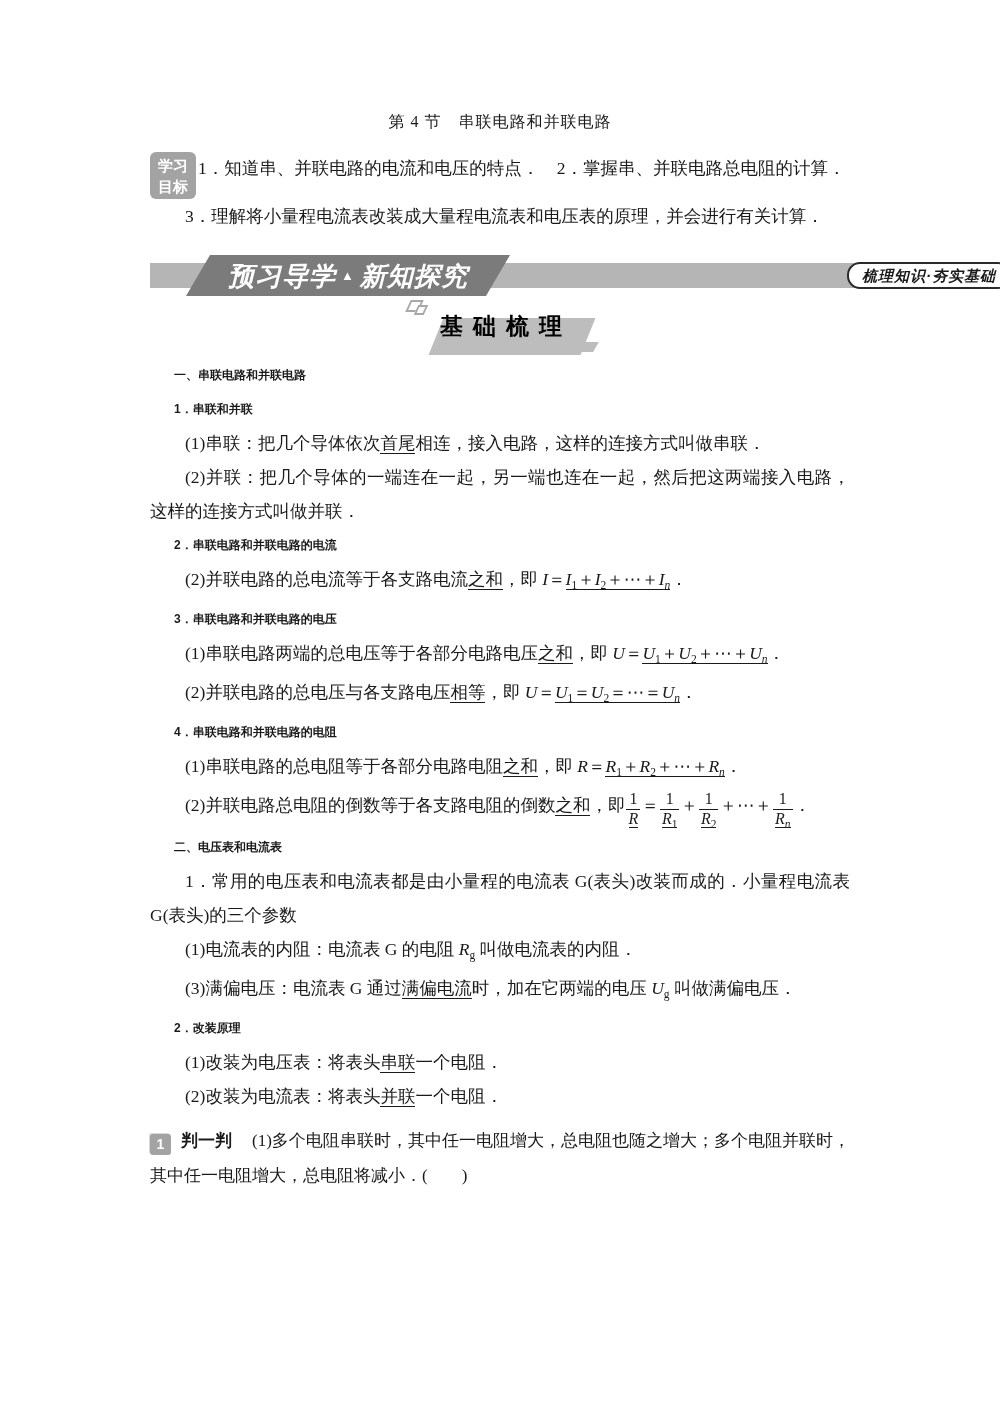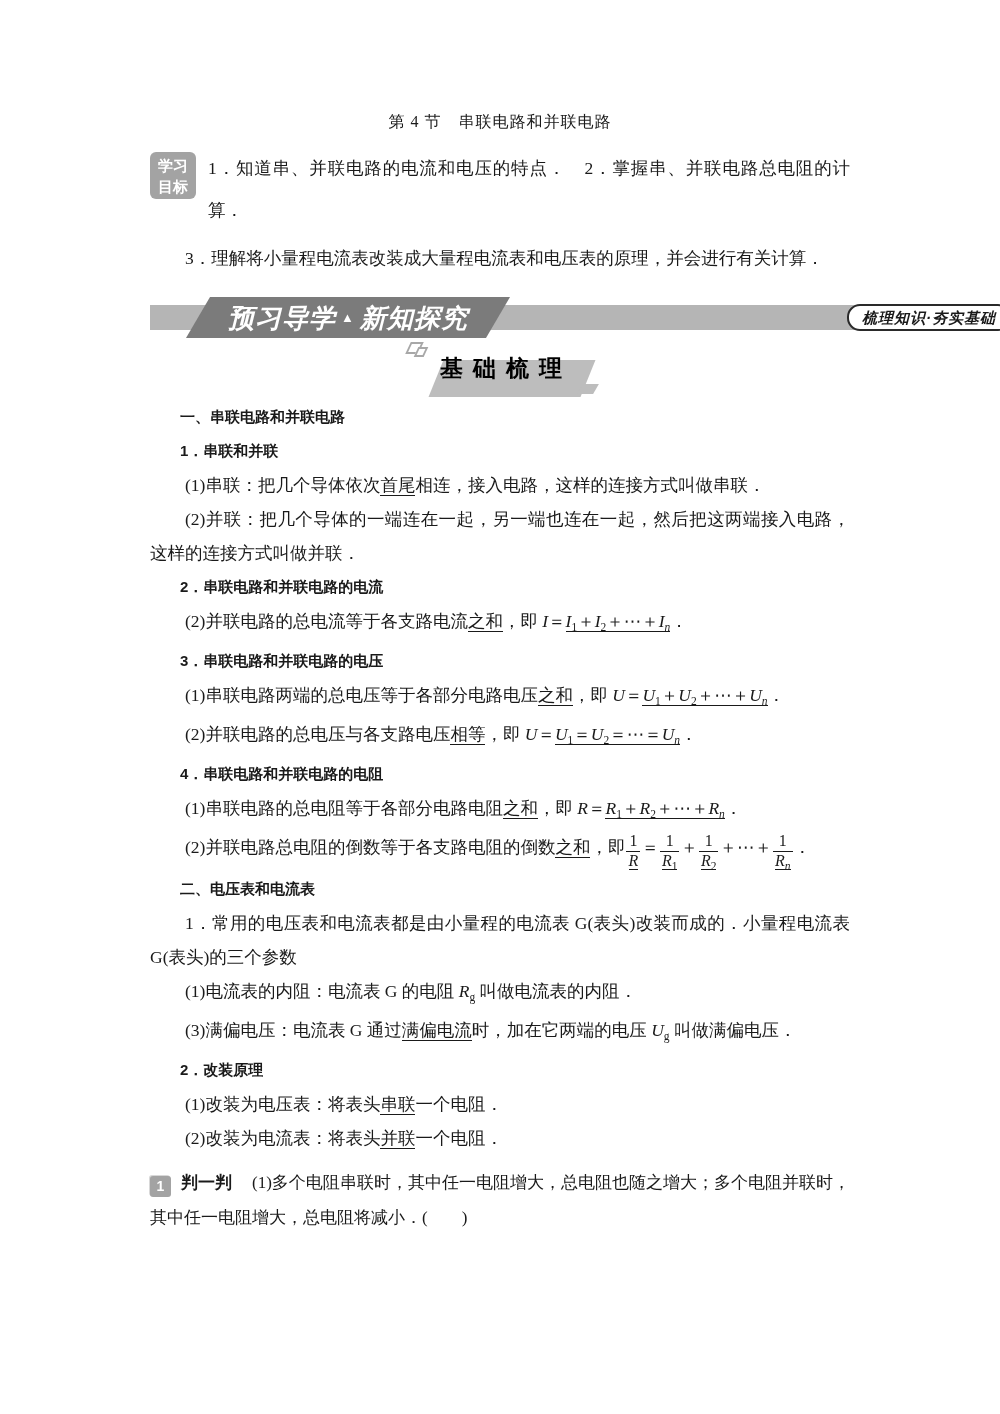--- a/index.html
+++ b/index.html
@@ -3,21 +3,21 @@
 <meta charset="utf-8">
 <style>
   html,body{margin:0;padding:0;background:#fff;}
   .page{position:relative;width:1000px;height:1414px;background:#fff;overflow:hidden;
         font-family:"Liberation Serif","DejaVu Serif",serif;color:#1a1a1a;}
   .content{width:700px;margin:0 auto;}
   .doc-title{padding-top:112px;text-align:center;font-size:16px;letter-spacing:1px;}
 
   
   .objectives{margin-top:14px;font-size:17.5px;line-height:42px;text-align:justify;}
-  .obj-badge{float:left;width:46px;height:47px;margin:5px 12px 0 0;background:var(--badge-gray,#a3a3a3);
+  .obj-badge{float:left;width:46px;height:47px;margin:5px 2px 0 0;background:var(--badge-gray,#a3a3a3);
              border-radius:6px;color:#fff;font-family:"Liberation Sans",sans-serif;font-weight:700;
              font-size:15px;text-align:center;padding-top:3px;box-sizing:border-box;line-height:21px;}
   .item3{font-size:17.5px;line-height:34px;text-indent:2em;margin:10px 0 0 0;text-align:justify;}
 
   
   .banner{position:relative;height:41px;margin-top:22px;width:873px;font-style:italic;}
   .banner-bar{position:absolute;top:8px;left:0;width:100%;height:25px;background:var(--banner-light,#b5b5b5);}
   .banner-left{position:absolute;top:0;left:36px;width:324px;height:41px;background:var(--banner-dark,#7b7b7b);
                clip-path:polygon(24px 0,100% 0,calc(100% - 24px) 100%,0 100%);
                color:#fff;font-family:"Liberation Sans",sans-serif;font-weight:700;font-size:26px;
@@ -34,21 +34,21 @@
             letter-spacing:10px;padding:3px 4px 3px 16px;}
   .sec-head::before{content:'';position:absolute;z-index:-1;left:12px;top:10px;width:100%;height:100%;
             background:var(--shadow-gray,#bdbdbd);transform:skewX(-22deg);}
   .orn{position:absolute;width:9px;height:8px;border:2px solid #a8a8a8;background:#fff;transform:skewX(-25deg);}
   .orn-a{left:-16px;top:-8px;}
   .orn-b{left:-8px;top:-3px;width:6px;height:6px;}
   .tail{position:absolute;right:-20px;bottom:-7px;width:16px;height:10px;
         background:var(--shadow-gray,#bdbdbd);transform:skewX(-30deg);}
 
   
-  .h1,.h2{font-family:"Liberation Sans",sans-serif;font-weight:700;font-size:15px;
+  .h1,.h2{font-family:"Liberation Sans",sans-serif;font-weight:700;font-size:12px;
           line-height:34px;text-indent:2em;margin:0;}
   .p{font-size:17.5px;line-height:34px;text-indent:2em;margin:0;text-align:justify;}
   .u{border-bottom:1.3px solid #1a1a1a;}
   .it{font-style:italic;}
   .sub{font-size:11.5px;vertical-align:-3.5px;}
   .sub.it{font-style:italic;}
   .frac{display:inline-block;vertical-align:-13px;text-align:center;line-height:1.05;
         margin:0 1px;text-indent:0;}
   .frac .num{display:block;padding:0 3px 1px 3px;border-bottom:1.2px solid #1a1a1a;font-size:16px;}
   .frac .den{display:block;padding:1px 2px 0 2px;font-size:16px;}

